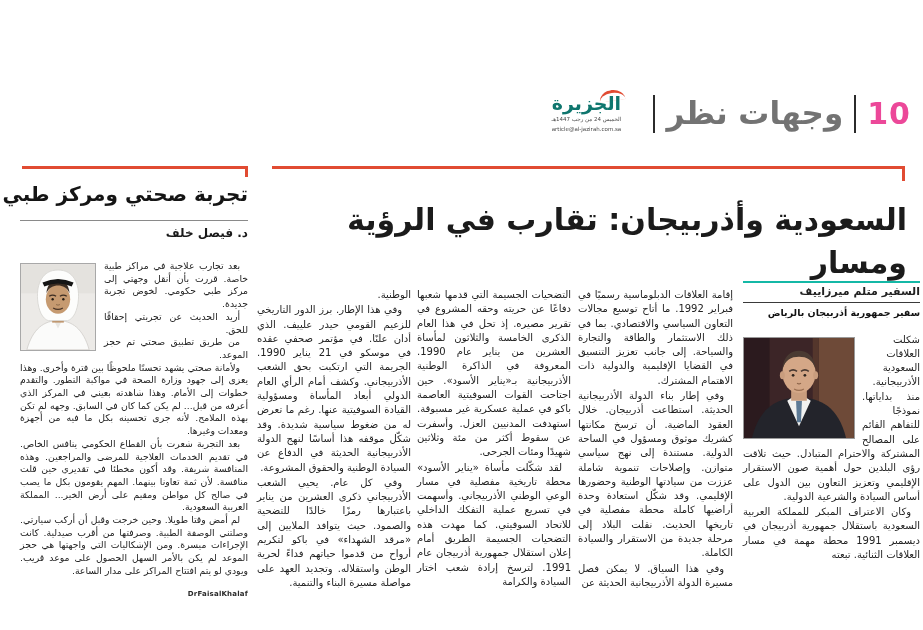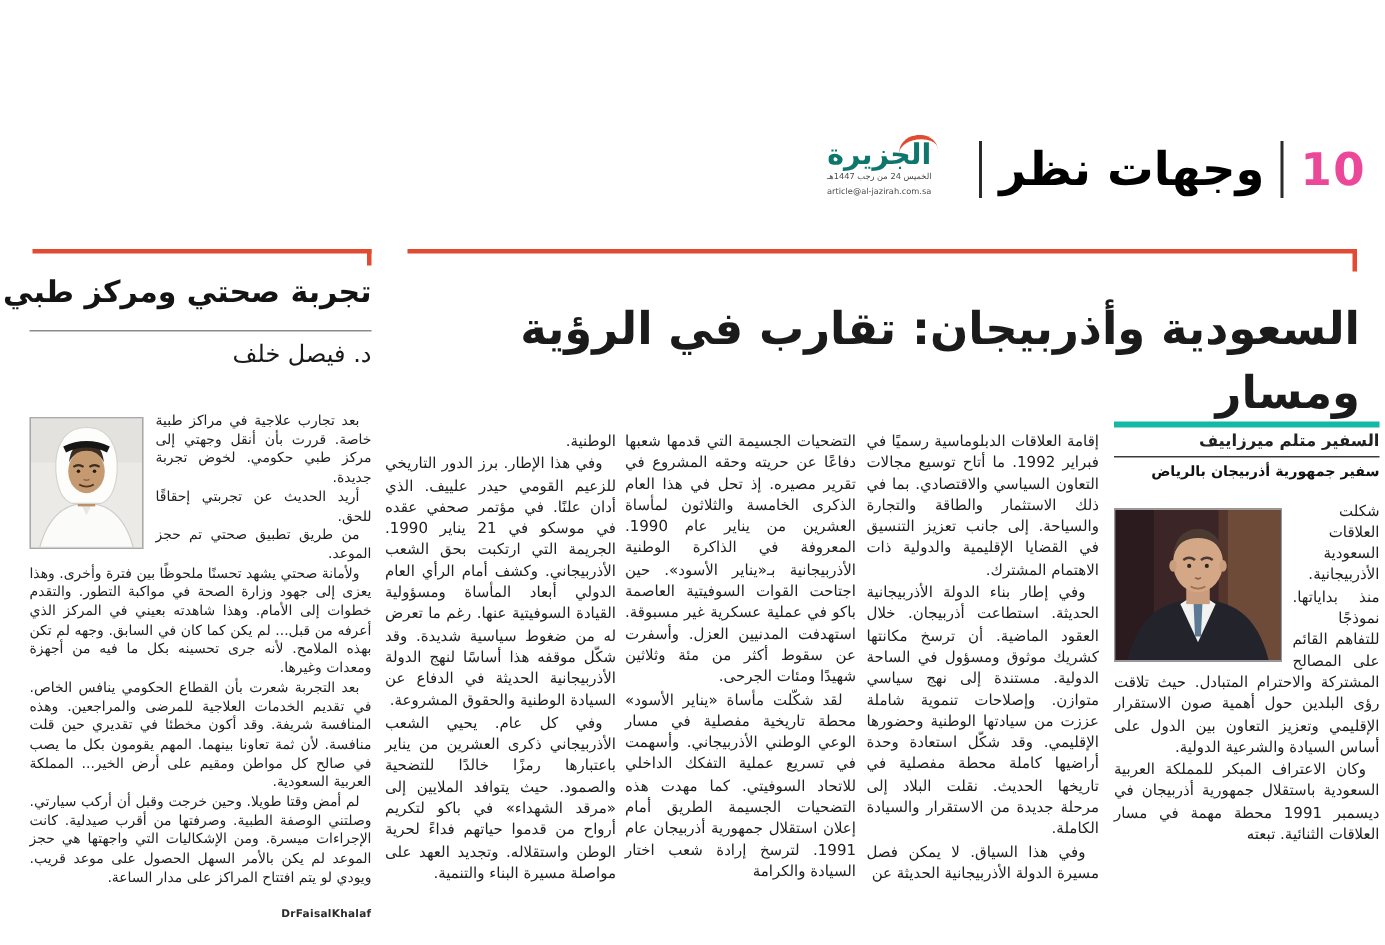--- a/index.html
+++ b/index.html
@@ -6,21 +6,21 @@
   .sheet{
     position:relative;width:923px;height:630px;background:#fff;overflow:hidden;
     font-family:"DejaVu Sans",sans-serif;direction:rtl;
   }
   
   .masthead{
     position:absolute;top:94px;right:12px;display:flex;align-items:center;gap:11px;direction:rtl;
   }
   .page-number{font-size:30px;font-weight:bold;color:#ec4899;letter-spacing:1px;direction:ltr;}
   .vbar{width:2px;height:38px;background:#2b2b2b;}
-  .section-title{font-size:31px;font-weight:bold;color:#000000;white-space:nowrap;line-height:1;}
+  .section-title{font-size:31px;font-weight:bold;color:#737373;white-space:nowrap;line-height:1;}
   .logo-block{width:112px;text-align:center;}
   .logo-graphic{position:relative;display:inline-block;line-height:1;}
   .logo-ar{font-size:19px;font-weight:bold;color:#0f766e;letter-spacing:-1px;}
   .logo-swoosh{position:absolute;right:-4px;top:-4px;width:26px;height:8px;border-top:3px solid #e14b32;border-radius:50% 50% 0 0/100% 100% 0 0;transform:rotate(-8deg);}
   .logo-sub{font-size:5.5px;line-height:1.45;color:#4a4a4a;margin-top:2px;white-space:nowrap;}
   
   .rule-red{position:absolute;top:166px;height:3px;background:#e14b32;}
   .rule-red-side{left:22px;width:226px;}
   .rule-red-main{left:272px;right:18px;}
   .rule-red .tick{position:absolute;right:0;top:0;width:3px;background:#e14b32;}
@@ -32,30 +32,30 @@
     font-size:30px;font-weight:bold;color:#1b1b1b;line-height:1.42;letter-spacing:-0.3px;
   }
   
   .col{position:absolute;font-size:10px;line-height:14.3px;text-align:justify;text-align-last:right;color:#222;}
   .col p{margin:0 0 1px;text-indent:9px;}
   .col p.cont{text-indent:0;}
   #col1{right:3px;width:177px;top:281px;}
   #col2{right:190px;width:155px;top:288px;}
   #col3{right:352px;width:154px;top:288px;}
   #col4{right:512px;width:154px;top:288px;}
-  .byline{border-top:4px solid #14b8a6;}
+  .byline{border-top:2px solid #14b8a6;}
   .byline-name{font-weight:bold;font-size:11px;text-align:right;text-align-last:right;padding:2px 0 3px;border-bottom:1.5px solid #3a3a3a;text-indent:0;}
   .byline-role{font-weight:bold;font-size:9.5px;text-align:right;text-align-last:right;padding-top:3px;margin-bottom:12px;color:#111;text-indent:0;}
   .amb-photo{float:left;width:112px;height:102px;border:1px solid #9a9a9a;margin:4px 7px 5px 0;background:#3a2426;box-sizing:border-box;}
   .amb-photo svg{display:block;width:100%;height:100%;}
   
   .side{position:absolute;left:20px;top:174px;width:228px;}
   .side-title{font-size:20px;font-weight:bold;color:#141414;text-align:right;white-space:nowrap;margin:8px 0 14px;letter-spacing:-0.4px;}
   .side-rule{border:none;border-top:1.2px solid #8a8a8a;margin:0 0 5px;}
-  .side-byline{font-weight:normal;font-size:16px;color:#1a1a1a;text-align:right;margin-bottom:30px;}
+  .side-byline{font-weight:bold;font-size:12px;color:#1a1a1a;text-align:right;margin-bottom:20px;}
   .side-body{font-size:9.3px;line-height:12.7px;text-align:justify;text-align-last:right;color:#222;}
   .side-body p{margin:0;text-indent:8px;}
   .dr-photo{float:left;width:76px;height:88px;border:1px solid #a8a8a8;margin:3px 8px 3px 0;background:#ededed;box-sizing:border-box;}
   .dr-photo svg{display:block;width:100%;height:100%;}
   .signature{direction:ltr;text-align:left;font-size:7px;font-weight:bold;color:#2a2a2a;margin-top:10px;letter-spacing:0.2px;}
 </style>
 </head>
 <body>
 
 <div class="sheet">

